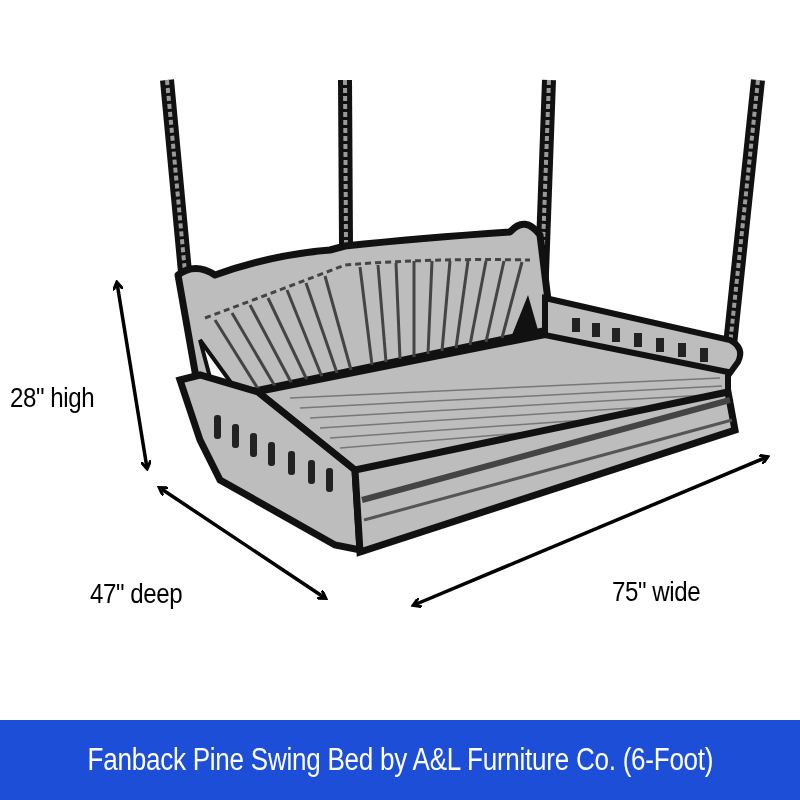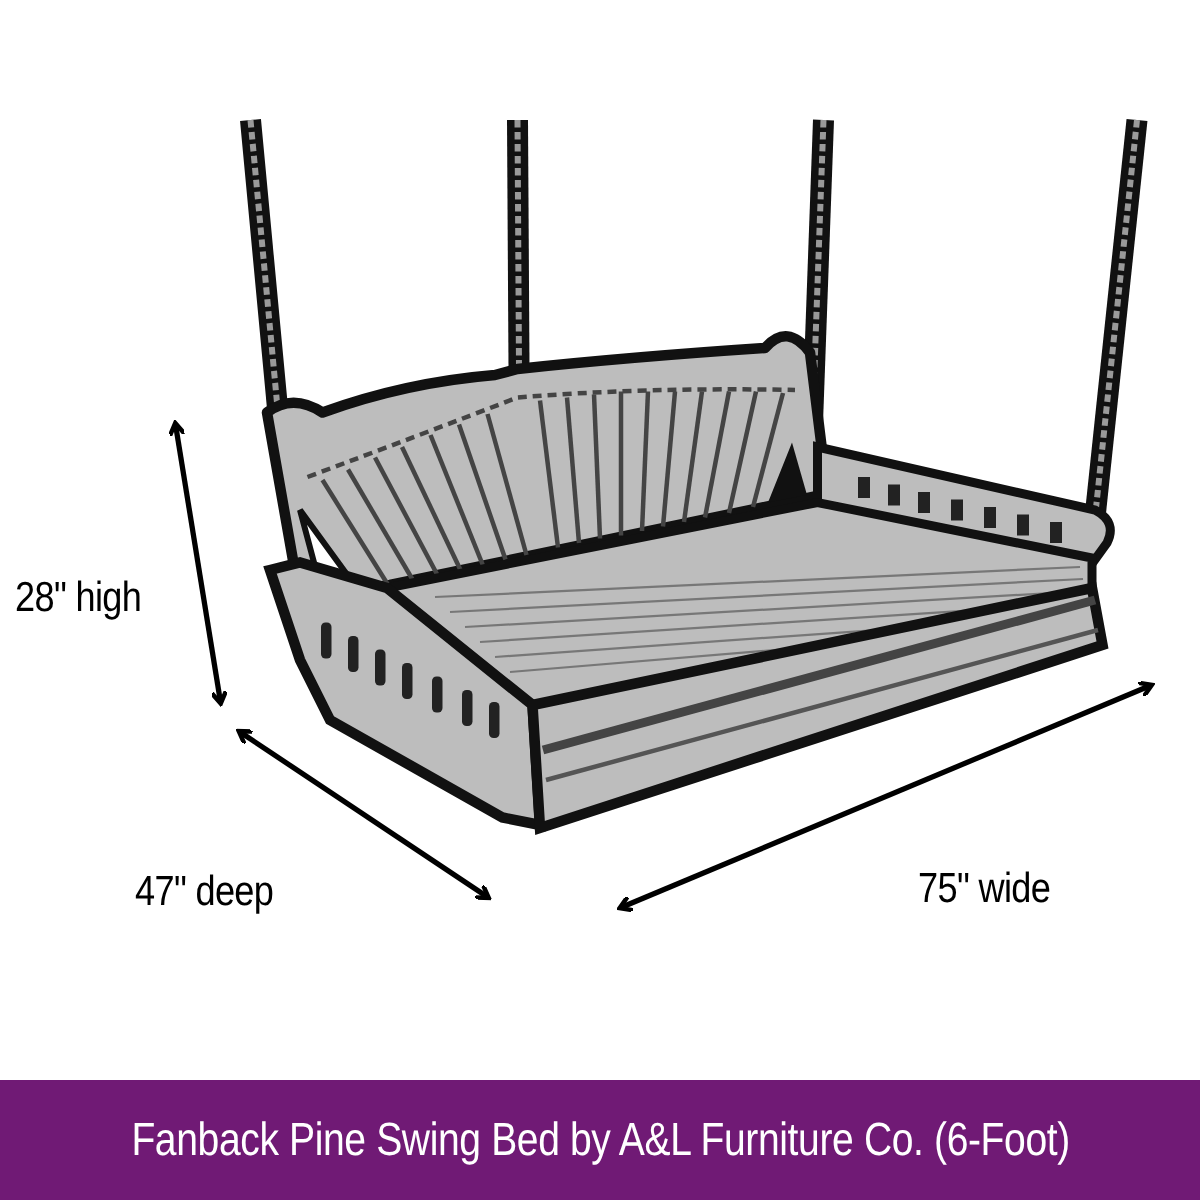--- a/index.html
+++ b/index.html
@@ -6,21 +6,21 @@
     body { width: 800px; height: 800px; position: relative; overflow: hidden; font-family: "Liberation Sans", sans-serif; }
     .stage { position: absolute; left: 0; top: 0; width: 800px; height: 720px; background: #ffffff; }
     .stage svg { position: absolute; left: 0; top: 0; }
     .dim-label {
       position: absolute; color: #000; font-family: "Liberation Sans", sans-serif;
       font-size: 28px; letter-spacing: -0.5px; transform: scaleX(0.86); transform-origin: left top;
       white-space: nowrap;
     }
     .caption-bar {
       position: absolute; left: 0; top: 720px; width: 800px; height: 80px;
-      background: #701a75; display: flex; align-items: center; justify-content: center;
+      background: #1d4ed8; display: flex; align-items: center; justify-content: center;
     }
     .caption-text {
       color: #ffffff; font-family: "Liberation Sans", sans-serif; font-size: 31px;
       transform: scaleX(0.84); white-space: nowrap; letter-spacing: -0.3px;
     }
   </style>
 </head>
 <body>
 
 <div class="stage">

